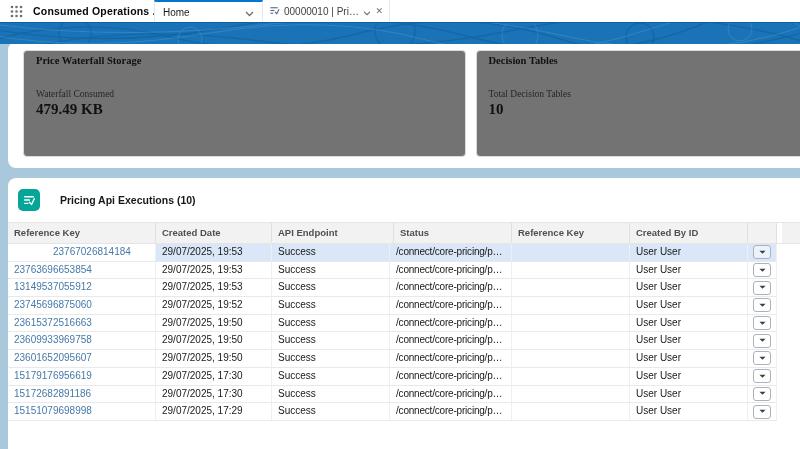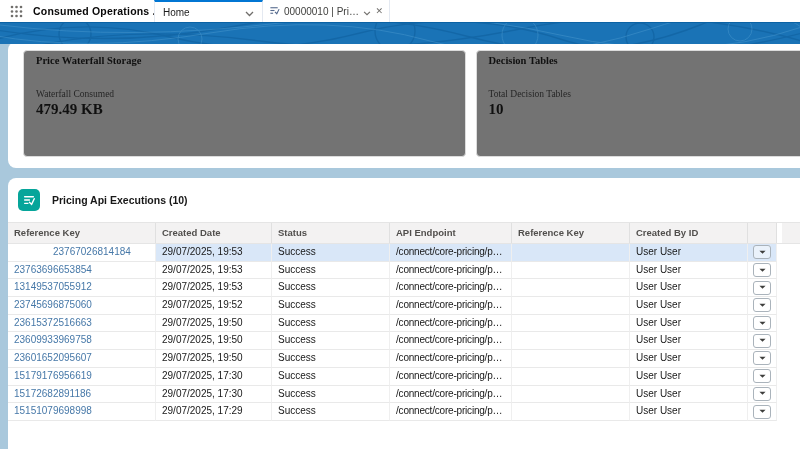--- a/index.html
+++ b/index.html
@@ -31,21 +31,21 @@
   .metric-card.first { width:450px; }
   .metric-card.second { width:340px; }
   .metric-title { font-size:10.5px; font-weight:700; color:#101010; }
   .metric-label { margin-top:23px; font-size:9.5px; color:#262626; }
   .metric-value { margin-top:2px; font-size:15px; font-weight:700; color:#101010; }
 
   
   .table-card { margin-top:10px; width:802px; height:271px; background:#fff; border-radius:8px 8px 0 0; overflow:hidden; }
   .card-header { height:44px; display:flex; align-items:center; padding-left:10px; }
   .obj-icon { width:22px; height:22px; border-radius:5px; background:#06a59a; display:flex; align-items:center; justify-content:center; flex:none; }
-  .card-title { margin-left:12px; font-size:10.5px; font-weight:700; color:#181818; }
+  .card-title { margin-left:20px; font-size:10.5px; font-weight:700; color:#181818; }
 
   .thead { display:flex; height:22px; background:#f3f2f2; border-top:1px solid #e5e5e5; border-bottom:1px solid #e5e5e5; }
   .th { font-size:9.5px; font-weight:700; color:#514f4d; line-height:20px; padding:0 6px;
         border-right:1px solid #e0e0e0; white-space:nowrap; overflow:hidden; }
   .th.filler { flex:1; border-right:none; border-left:5px solid #fff; }
   .c1{width:148px;flex:none} .c2{width:116px;flex:none} .c3{width:118px;flex:none}
   .c4{width:122px;flex:none} .c5{width:118px;flex:none} .c6{width:118px;flex:none} .c7{width:29px;flex:none}
 
   .trow { display:flex; height:17.7px; }
   .td { font-size:10px; color:#181818; line-height:16.7px; padding:0 6px;
@@ -158,22 +158,22 @@
             <polyline points="8.5,10.5 11,13 14,6.5"></polyline>
           </g>
         </svg>
       </span>
       <span class="card-title">Pricing Api Executions (10)</span>
     </div>
 
     <div class="thead">
         <div class="th c1">Reference Key</div>
         <div class="th c2">Created Date</div>
+        <div class="th c4">API Endpoint</div>
         <div class="th c3">Status</div>
-        <div class="th c4">API Endpoint</div>
         <div class="th c5">Reference Key</div>
         <div class="th c6">Created By ID</div>
         <div class="th c7"></div>
         <div class="th filler"></div>
       </div>
     <div class="tbody">
         <div class="trow selected">
           <div class="td c1"><a href="#">23767026814184</a></div>
           <div class="td c2">29/07/2025, 19:53</div>
           <div class="td c3">Success</div>

